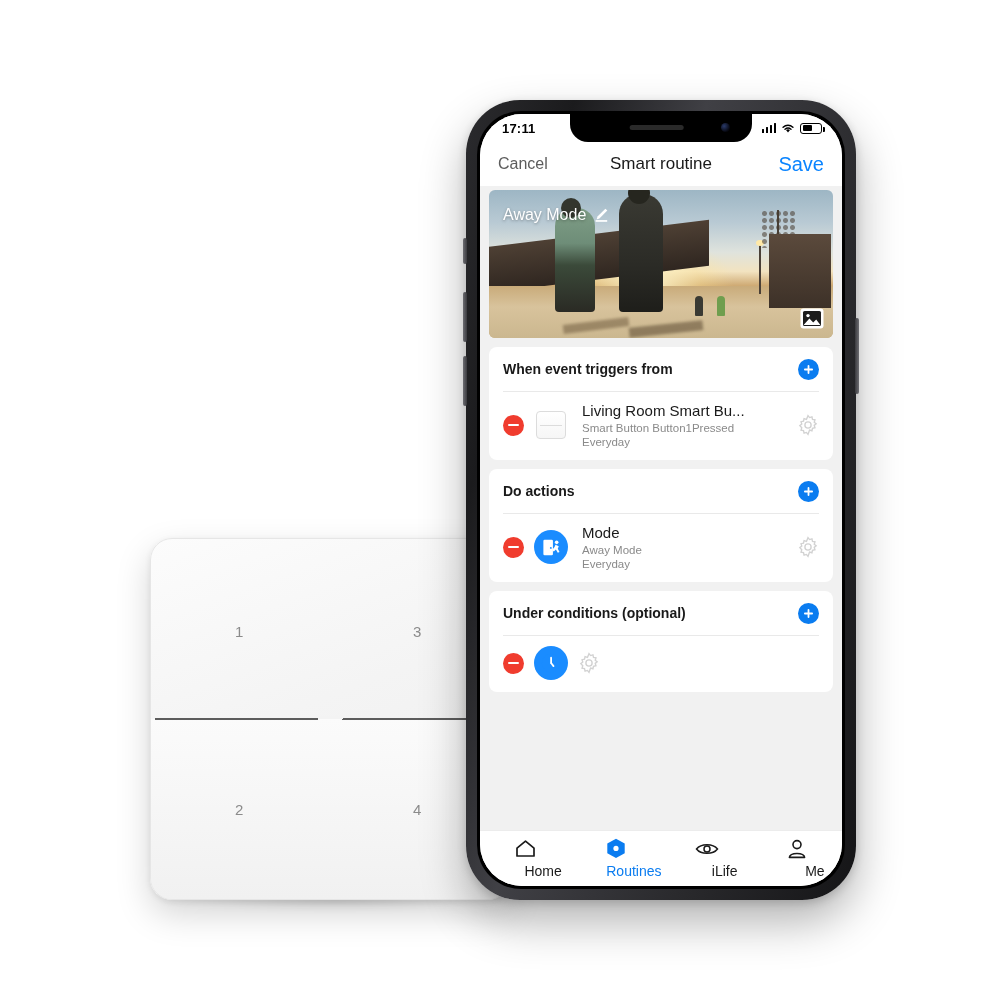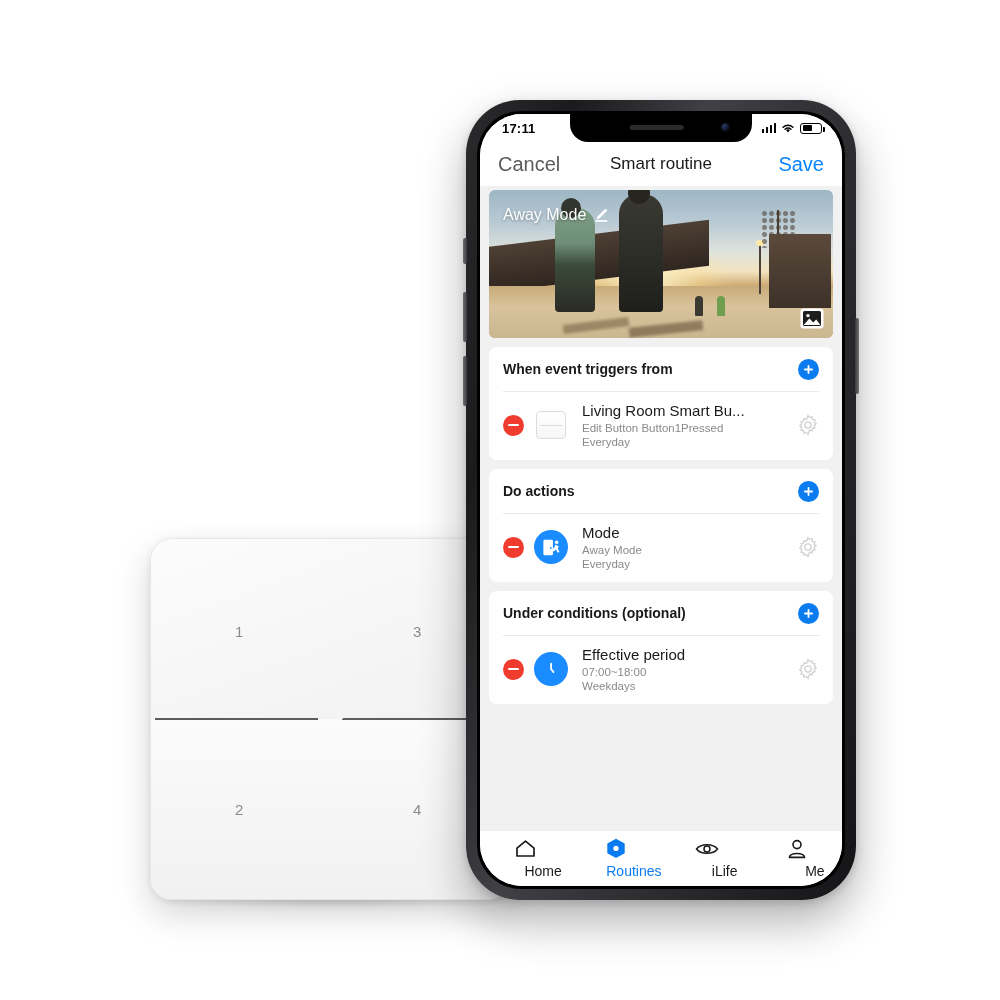--- a/index.html
+++ b/index.html
@@ -106,21 +106,21 @@
   #battery { width: 22px; height: 11px; border: 1.4px solid #000; border-radius: 3px; position: relative; }
   #battery::after { content:""; position:absolute; right:-3.5px; top:3px; width:2px; height:5px;
     background:#000; border-radius:0 1px 1px 0; }
   #battery-fill { position:absolute; left:1.5px; top:1.5px; bottom:1.5px; width:45%; background:#000; border-radius:1px; }
 
   
   #nav-bar {
     height: 44px; background: #fff; display: flex; align-items: center;
     justify-content: space-between; padding: 0 18px; position: relative;
   }
-  #nav-cancel { font-size: 20px; color: #5c5c5c; }
+  #nav-cancel { font-size: 16px; color: #5c5c5c; }
   #nav-title { font-size: 17px; color: #1a1a1a; position: absolute; left: 50%; transform: translateX(-50%); }
   #nav-save { font-size: 20px; color: #0a84ff; }
 
   
   #content { position: absolute; left:0; right:0; top: 72px; bottom: 56px; background: #f1f1f1; overflow: hidden; }
 
   
   #hero {
     position: relative; margin: 4px 9px 0 9px; height: 148px; border-radius: 6px; overflow: hidden;
     background:
@@ -314,21 +314,21 @@
             <div class="card-divider"></div>
             <div class="row">
               <span class="minus-btn">
                   <span></span>
                 </span>
               <span class="row-thumb">
                 <span class="device-thumb"></span>
               </span>
               <span class="row-text">
                 <span class="row-title">Living Room Smart Bu...</span>
-                <span class="row-sub" style="display:block">Edit Button Button1Pressed</span>
+                <span class="row-sub" style="display:block">Smart Button Button1Pressed</span>
                 <span class="row-sub" style="display:block">Everyday</span>
               </span>
               <svg class="gear-btn" viewBox="0 0 24 24">
                 <path d="M12 1.8l1.7 2.1 2.6-.8.6 2.7 2.7.6-.8 2.6 2.1 1.7-2.1 1.7.8 2.6-2.7.6-.6 2.7-2.6-.8L12 22.2l-1.7-2.1-2.6.8-.6-2.7-2.7-.6.8-2.6L3.1 12.7l2.1-1.7-.8-2.6 2.7-.6.6-2.7 2.6.8z" fill="none" stroke="#d2d2d2" stroke-width="1.5"></path>
                 <circle cx="12" cy="12" r="3.4" fill="none" stroke="#d2d2d2" stroke-width="1.5"></circle>
               </svg>
             </div>
           </div>
 
           <div class="card">
@@ -381,25 +381,20 @@
               <span class="minus-btn">
                   <span></span>
                 </span>
               <span class="circ-icon">
                 <svg width="22" height="22" viewBox="0 0 22 22">
                   <circle cx="11" cy="11" r="9.2" fill="#1a8cff"></circle>
                   <rect x="10.2" y="4.8" width="1.8" height="7" rx=".9" fill="#fff"></rect>
                   <rect x="10.4" y="10.4" width="1.8" height="5.4" rx=".9" fill="#fff" transform="rotate(-38 11.3 11.3)"></rect>
                 </svg>
               </span>
-              <span class="row-text">
-                <span class="row-title">Effective period</span>
-                <span class="row-sub" style="display:block">07:00~18:00</span>
-                <span class="row-sub" style="display:block">Weekdays</span>
-              </span>
               <svg class="gear-btn" viewBox="0 0 24 24">
                 <path d="M12 1.8l1.7 2.1 2.6-.8.6 2.7 2.7.6-.8 2.6 2.1 1.7-2.1 1.7.8 2.6-2.7.6-.6 2.7-2.6-.8L12 22.2l-1.7-2.1-2.6.8-.6-2.7-2.7-.6.8-2.6L3.1 12.7l2.1-1.7-.8-2.6 2.7-.6.6-2.7 2.6.8z" fill="none" stroke="#d2d2d2" stroke-width="1.5"></path>
                 <circle cx="12" cy="12" r="3.4" fill="none" stroke="#d2d2d2" stroke-width="1.5"></circle>
               </svg>
             </div>
           </div>
 
         </div>
 
         <div id="tab-bar">

